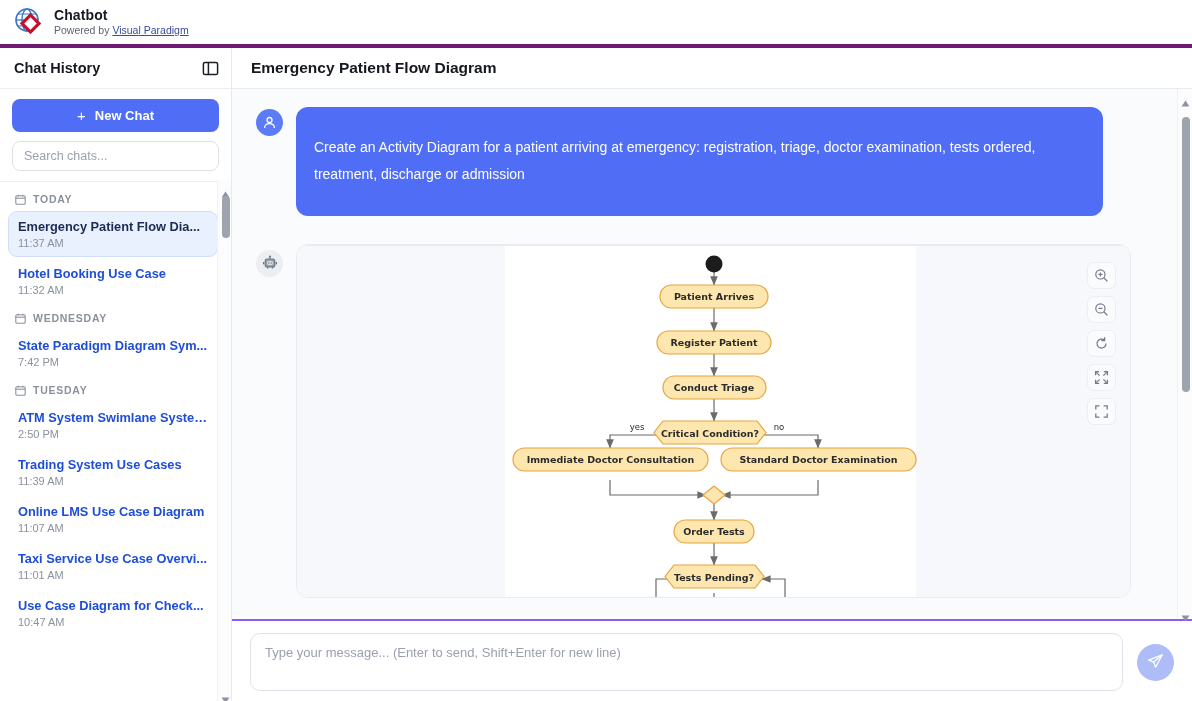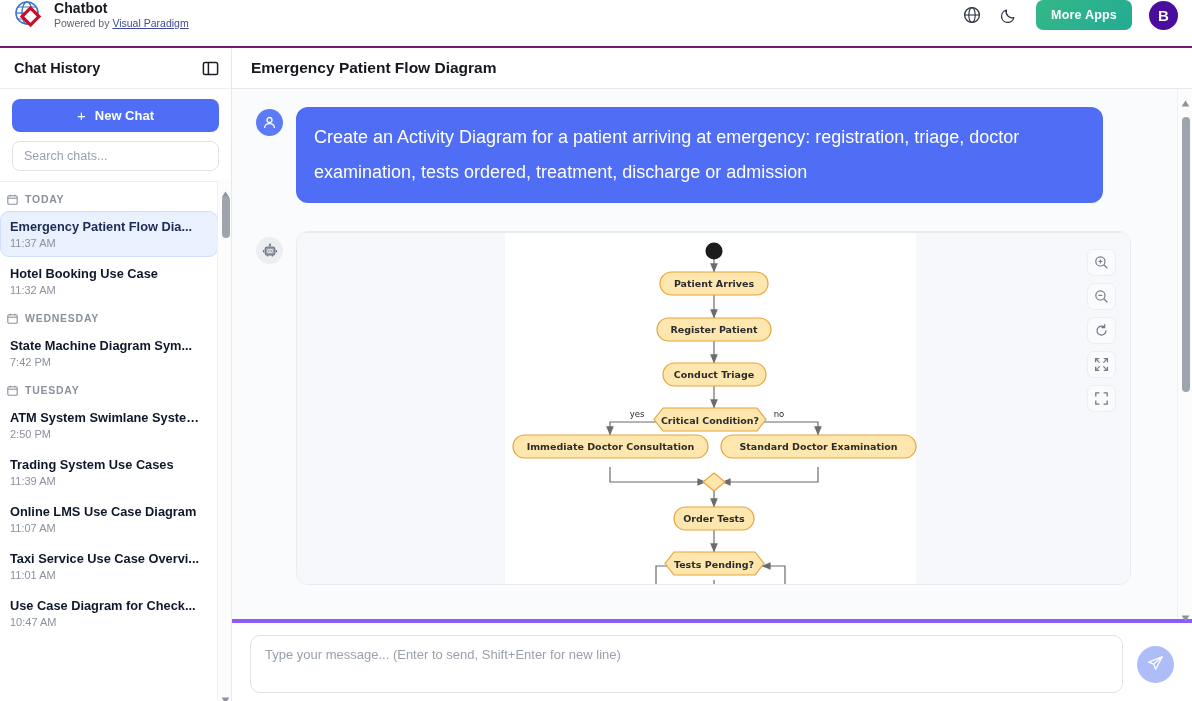--- a/index.html
+++ b/index.html
@@ -6,22 +6,22 @@
   html, body {
     width: 1192px; height: 701px;
     font-family: "Liberation Sans", sans-serif;
     background: #ffffff; overflow: hidden;
   }
   body { position: relative; }
 
   
   .topbar {
     position: absolute; left: 0; top: 0; width: 1192px; height: 48px;
-    background: #ffffff; border-bottom: 2px solid #701a75;
-    display: flex; align-items: flex-start; z-index: 20;
+    background: #ffffff; border-bottom: 4px solid #701a75;
+    display: flex; align-items: center; z-index: 20;
   }
   .brand { display: flex; align-items: center; gap: 10px; padding-left: 14px; }
   .brand-logo { width: 30px; height: 30px; position: relative; flex: 0 0 auto; }
   .brand-text { line-height: 1.05; }
   .brand-title { font-size: 14px; font-weight: 700; color: #16191f; letter-spacing: .1px; }
   .brand-sub { font-size: 10.5px; color: #5c6470; margin-top: 2px; }
   .brand-sub a { color: #3f4a9b; text-decoration: underline; }
   .topbar-right {
     margin-left: auto; display: flex; align-items: center; gap: 17px; padding-right: 14px;
   }
@@ -63,30 +63,30 @@
     padding: 0 11px; font-size: 12.5px; color: #31363f; outline: none;
     font-family: "Liberation Sans", sans-serif; background: #fff;
   }
   .search-input::placeholder { color: #9aa1ad; }
   .sb-divider { height: 1px; background: #eceef2; }
 
   .chat-scroll {
     position: absolute; left: 0; top: 132px; width: 232px; height: 521px;
     overflow: hidden;
   }
-  .chat-list { padding: 6px 14px 0 0; }
+  .chat-list { padding: 6px 14px 0 8px; }
   .group-label {
     display: flex; align-items: center; gap: 7px;
     font-size: 10.5px; font-weight: 700; color: #8a909c;
     letter-spacing: .75px; padding: 7px 0 6px 7px;
   }
   .chat-item { padding: 8px 10px; border-radius: 9px; cursor: pointer; margin-bottom: 1px; }
   .chat-item.active { background: #eaf1fe; border: 1px solid #cfdffb; padding: 7px 9px; }
   .chat-name {
-    font-size: 12.8px; font-weight: 700; color: #0f172a;
+    font-size: 12.8px; font-weight: 700; color: #1d4ed8;
     white-space: nowrap; overflow: hidden; text-overflow: ellipsis;
   }
   .chat-item.active .chat-name { color: #1c2a54; }
   .chat-time { font-size: 11px; color: #8b919d; margin-top: 3px; }
 
   
   .sb-scrollbar {
     position: absolute; right: 0; top: 0; width: 15px; height: 521px;
     background: #fcfcfd; border-left: 1px solid #f0f1f4;
   }
@@ -119,21 +119,21 @@
     display: flex; align-items: center; justify-content: center; flex: 0 0 auto;
     margin-top: 2px;
   }
   .av-bot {
     width: 27px; height: 27px; border-radius: 50%; background: #eceef2;
     display: flex; align-items: center; justify-content: center; flex: 0 0 auto;
     margin-top: 6px;
   }
   .bubble-user {
     background: #4f6df5; color: #fff; border-radius: 12px;
-    padding: 13px 18px; font-size: 18px; line-height: 1.95;
+    padding: 27px 18px; font-size: 14px; line-height: 1.95;
     max-width: 807px;
   }
 
   .card {
     background: #fff; border: 1px solid #e9ebf0; border-radius: 12px;
     width: 835px; overflow: hidden;
   }
   .tabs { display: flex; padding: 0 18px; height: 36px; align-items: flex-end; }
   .tab {
     font-size: 13px; padding: 0 10px 8px 10px; cursor: pointer;
@@ -156,21 +156,21 @@
   .ztool {
     width: 29px; height: 27px; border-radius: 7px; background: #fafbfd;
     border: 1px solid #eceef2; display: flex; align-items: center; justify-content: center;
     cursor: pointer; color: #737a88;
   }
   .diagram-svg { position: absolute; left: 0; top: 0; }
 
   
   .composer {
     position: absolute; left: 0; top: 571px; width: 960px; height: 82px;
-    background: #fff; border-top: 4px solid #8b5cf6;
+    background: #fff; border-top: 2px solid #8b5cf6;
     display: flex; align-items: flex-start; padding: 12px 18px 0 18px; gap: 14px;
   }
   .msg-input {
     flex: 1; height: 58px; border: 1px solid #dfe2e9; border-radius: 10px;
     padding: 11px 14px; font-size: 13px; color: #31363f; resize: none; outline: none;
     font-family: "Liberation Sans", sans-serif; line-height: 1.3;
   }
   .msg-input::placeholder { color: #9aa1ad; }
   .send-btn {
     width: 37px; height: 37px; border-radius: 50%; background: #aebdf8;
@@ -213,36 +213,20 @@
           <rect x="-6" y="-6" width="12" height="12" fill="#fff"></rect>
           <rect x="-6" y="-6" width="12" height="12" fill="none" stroke="#c8102e" stroke-width="3.2"></rect>
         </g>
       </svg>
     </div>
     <div class="brand-text">
       <div class="brand-title">Chatbot</div>
       <div class="brand-sub"><span>Powered by </span><a href="#">Visual Paradigm</a></div>
     </div>
   </div>
-  <div class="topbar-right">
-    <div class="ticon">
-      <svg width="18" height="18" viewBox="0 0 18 18">
-          <circle cx="9" cy="9" r="7.4" fill="none" stroke="currentColor" stroke-width="1.3"></circle>
-          <ellipse cx="9" cy="9" rx="3.2" ry="7.4" fill="none" stroke="currentColor" stroke-width="1.1"></ellipse>
-          <line x1="1.6" y1="9" x2="16.4" y2="9" stroke="currentColor" stroke-width="1.1"></line>
-        </svg>
-    </div>
-    <div class="ticon">
-      <svg width="18" height="18" viewBox="0 0 18 18">
-          <path d="M13.8 11.6A6 6 0 0 1 6.4 4.2 6.2 6.2 0 1 0 13.8 11.6Z" fill="none" stroke="currentColor" stroke-width="1.3" stroke-linejoin="round"></path>
-        </svg>
-    </div>
-    <button class="more-apps">More Apps</button>
-    <div class="avatar-b">B</div>
-  </div>
 </div>
 
 <div class="sidebar">
   <div class="sb-head">
     <div class="sb-title">Chat History</div>
     <div class="sb-panel-icon">
       <svg width="17" height="17" viewBox="0 0 17 17">
           <rect x="1.4" y="2.4" width="14.2" height="12.2" rx="1.6" fill="none" stroke="currentColor" stroke-width="1.5"></rect>
           <line x1="6.4" y1="2.4" x2="6.4" y2="14.6" stroke="currentColor" stroke-width="1.5"></line>
         </svg>
@@ -286,21 +270,21 @@
             <svg width="11" height="11" viewBox="0 0 11 11">
               <rect x="0.8" y="1.8" width="9.4" height="8.4" rx="1.3" fill="none" stroke="#8a909c" stroke-width="1.1"></rect>
               <line x1="0.8" y1="4.2" x2="10.2" y2="4.2" stroke="#8a909c" stroke-width="1.1"></line>
               <line x1="3.2" y1="0.7" x2="3.2" y2="2.6" stroke="#8a909c" stroke-width="1.1"></line>
               <line x1="7.8" y1="0.7" x2="7.8" y2="2.6" stroke="#8a909c" stroke-width="1.1"></line>
             </svg>
           </span>
           <span>WEDNESDAY</span>
         </div>
         <div class="chat-item">
-          <div class="chat-name">State Machine Diagram Sym...</div>
+          <div class="chat-name">State Paradigm Diagram Sym...</div>
           <div class="chat-time">7:42 PM</div>
         </div>
         <div class="group-label">
           <span style="display:flex">
             <svg width="11" height="11" viewBox="0 0 11 11">
               <rect x="0.8" y="1.8" width="9.4" height="8.4" rx="1.3" fill="none" stroke="#8a909c" stroke-width="1.1"></rect>
               <line x1="0.8" y1="4.2" x2="10.2" y2="4.2" stroke="#8a909c" stroke-width="1.1"></line>
               <line x1="3.2" y1="0.7" x2="3.2" y2="2.6" stroke="#8a909c" stroke-width="1.1"></line>
               <line x1="7.8" y1="0.7" x2="7.8" y2="2.6" stroke="#8a909c" stroke-width="1.1"></line>
             </svg>

